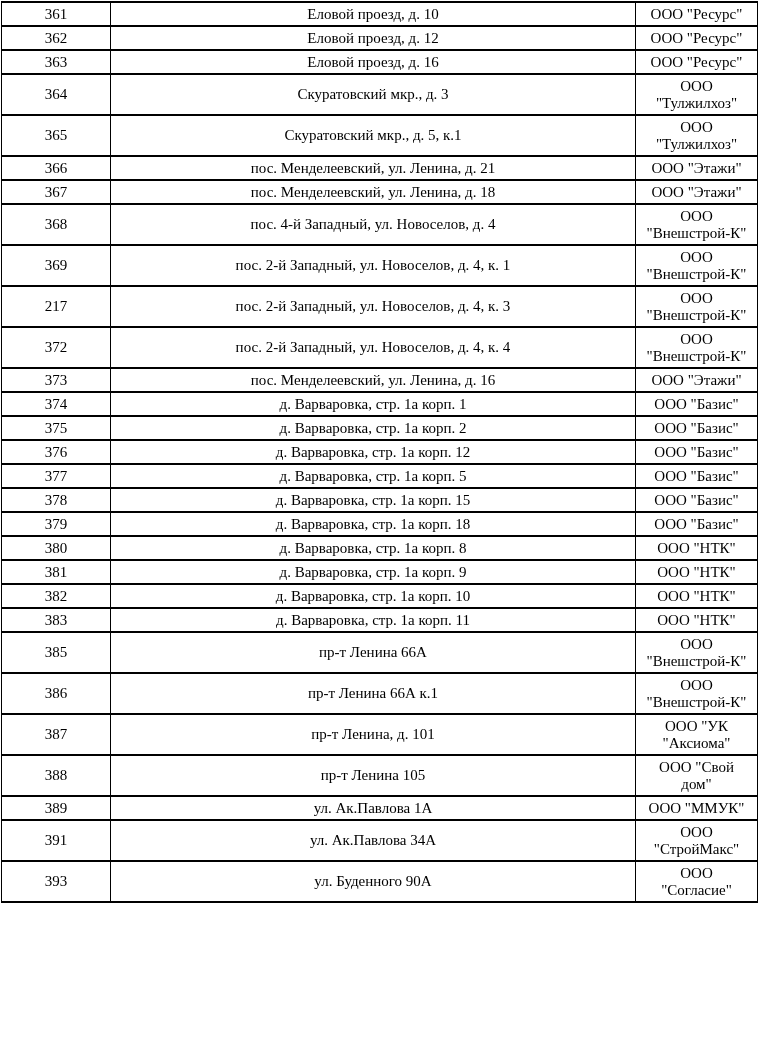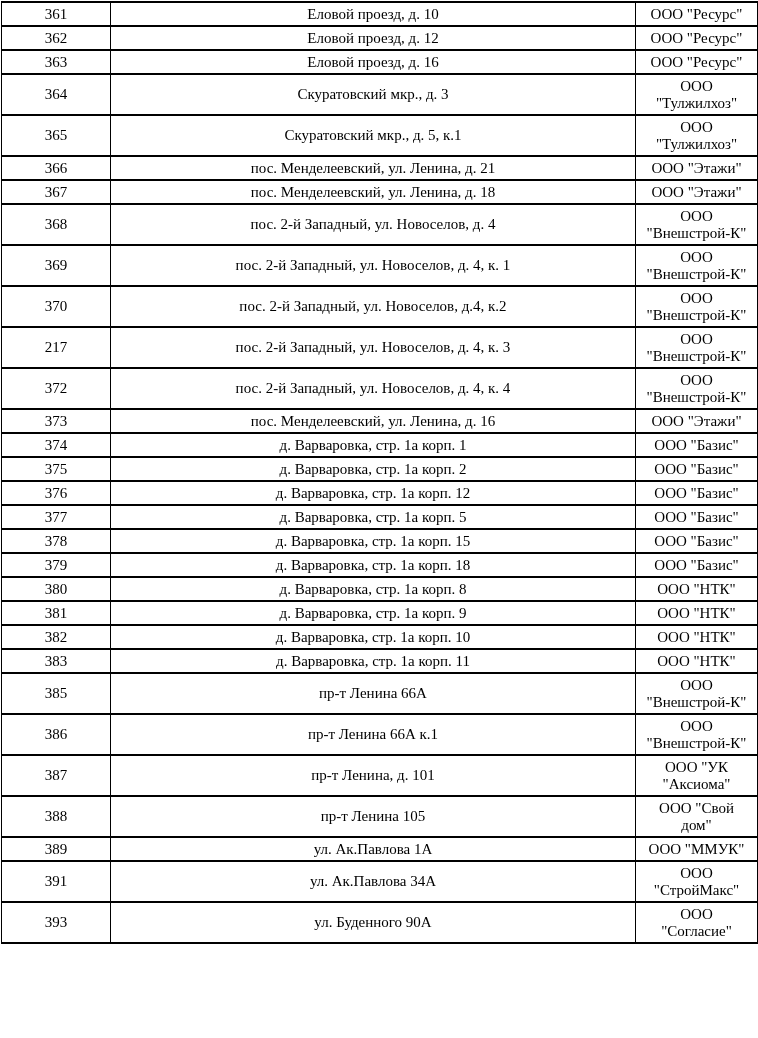--- a/index.html
+++ b/index.html
@@ -93,35 +93,30 @@
   </tr>
 
   <tr>
     <td class="c-num">367</td>
     <td class="c-addr">пос. Менделеевский, ул. Ленина, д. 18</td>
     <td class="c-org">ООО "Этажи"</td>
   </tr>
 
   <tr>
     <td class="c-num">368</td>
-    <td class="c-addr">пос. 2-й Западный, ул. Новоселов, д. 4</td>
+    <td class="c-addr">пос. 4-й Западный, ул. Новоселов, д. 4</td>
     <td class="c-org">ООО "Внешстрой-К"</td>
   </tr>
 
   <tr>
     <td class="c-num">369</td>
     <td class="c-addr">пос. 2-й Западный, ул. Новоселов, д. 4, к. 1</td>
     <td class="c-org">ООО "Внешстрой-К"</td>
   </tr>
 
-  <tr>
-    <td class="c-num">370</td>
-    <td class="c-addr">пос. 2-й Западный, ул. Новоселов, д.4, к.2</td>
-    <td class="c-org">ООО "Внешстрой-К"</td>
-  </tr>
 
   <tr>
     <td class="c-num">217</td>
     <td class="c-addr">пос. 2-й Западный, ул. Новоселов, д. 4, к. 3</td>
     <td class="c-org">ООО "Внешстрой-К"</td>
   </tr>
 
   <tr>
     <td class="c-num">372</td>
     <td class="c-addr">пос. 2-й Западный, ул. Новоселов, д. 4, к. 4</td>

